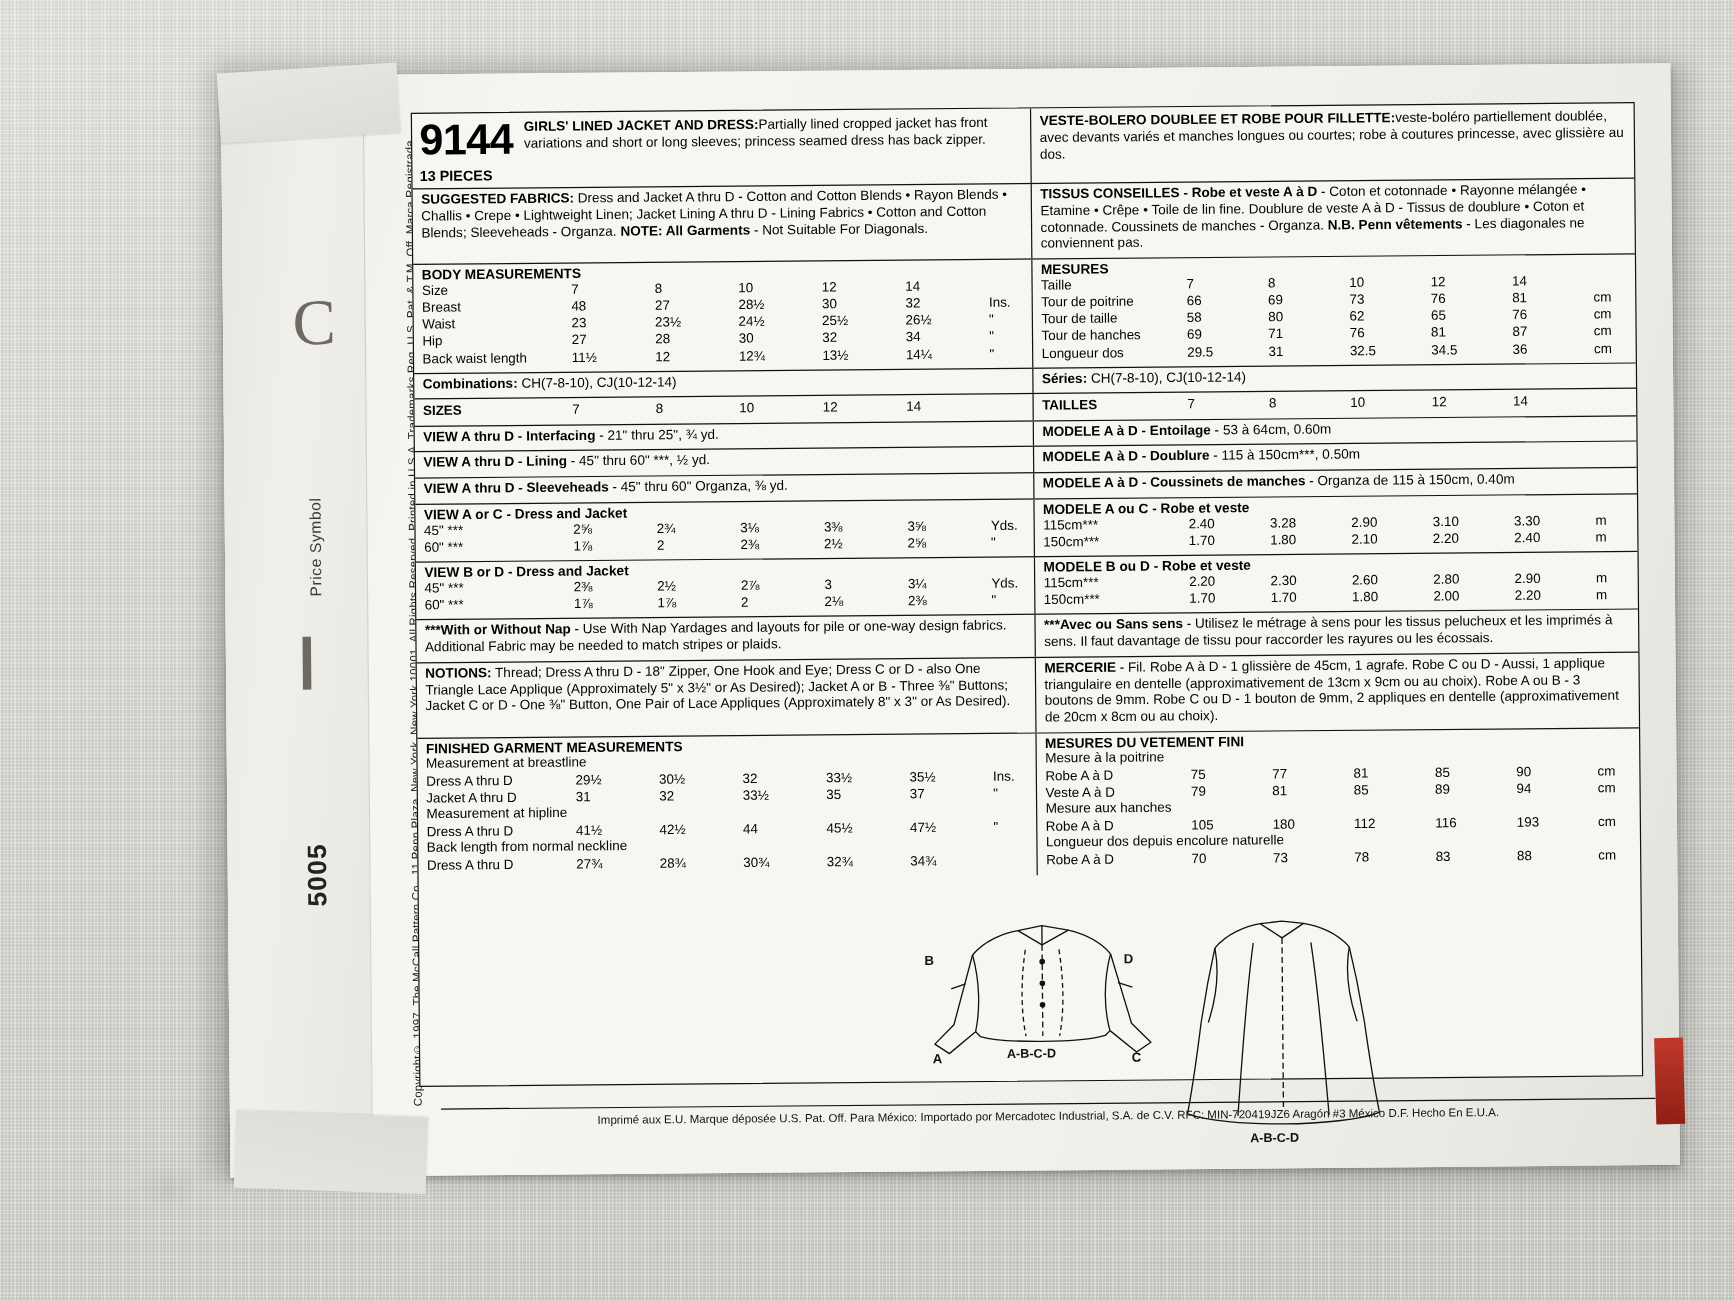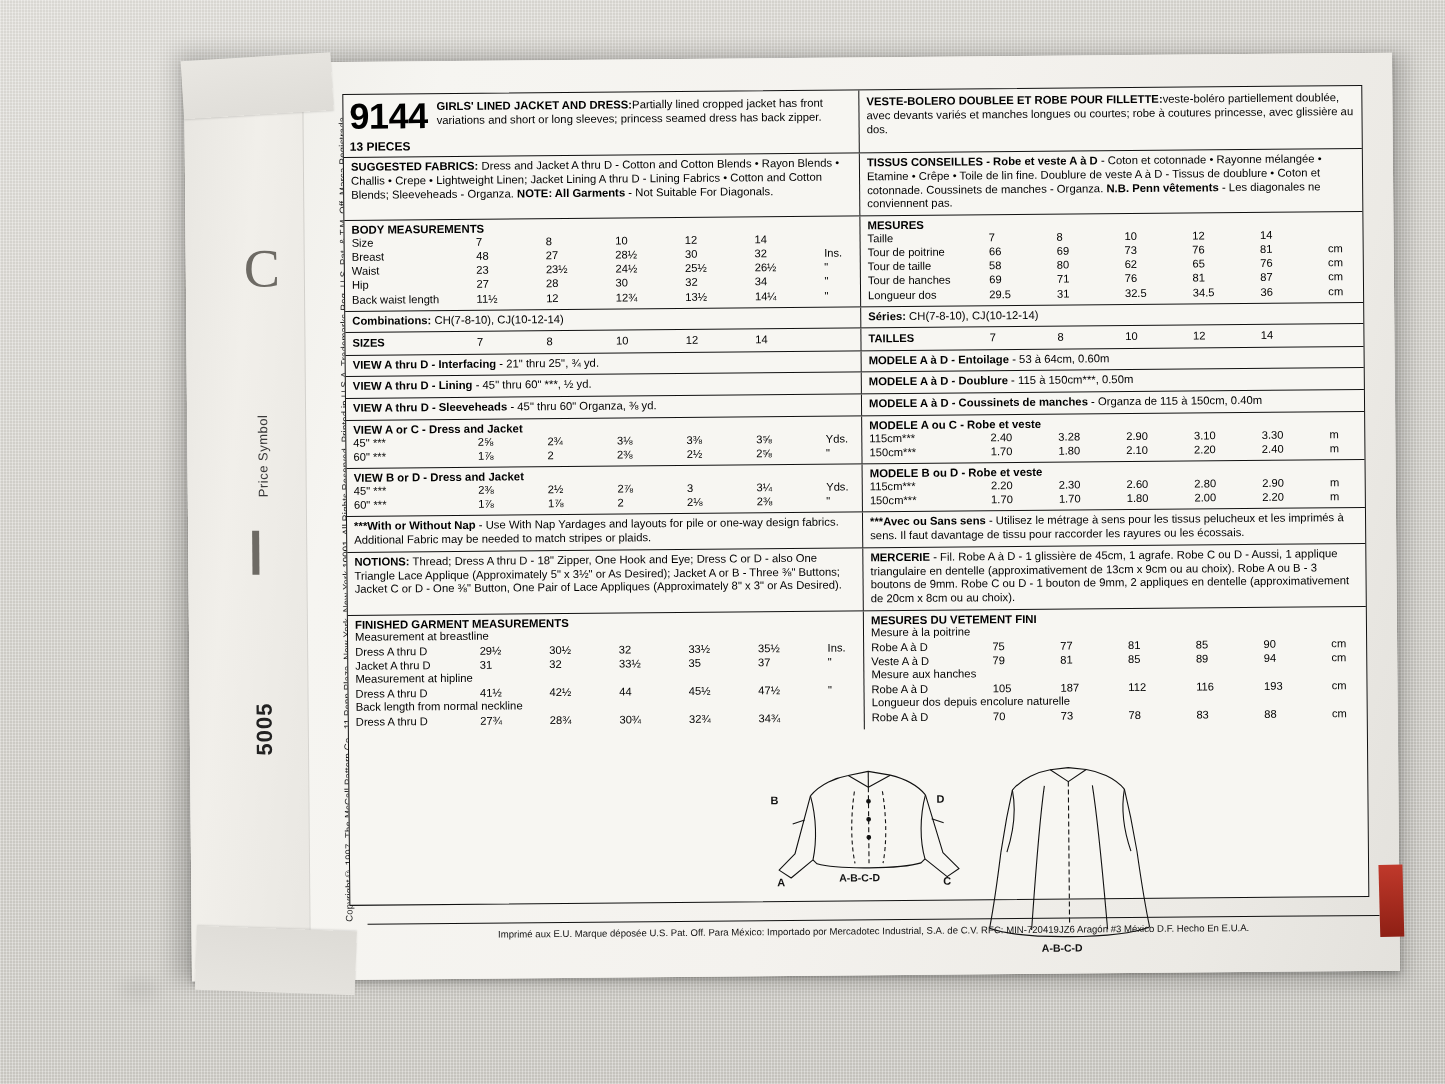--- a/index.html
+++ b/index.html
@@ -559,21 +559,21 @@
             <td class="unit">cm</td>
           </tr>
         </tbody>
           </table>
         <div class="t">Mesure aux hanches</div>
         <table class="meas">
           <tbody>
               <tr>
             <td class="lbl">Robe A à D</td>
             <td class="num">105</td>
-            <td class="num">187</td>
+            <td class="num">180</td>
             <td class="num">112</td>
             <td class="num">116</td>
             <td class="num">193</td>
             <td class="unit">cm</td>
           </tr>
         </tbody>
           </table>
         <div class="t">Longueur dos depuis encolure naturelle</div>
         <table class="meas">
           <tbody>

